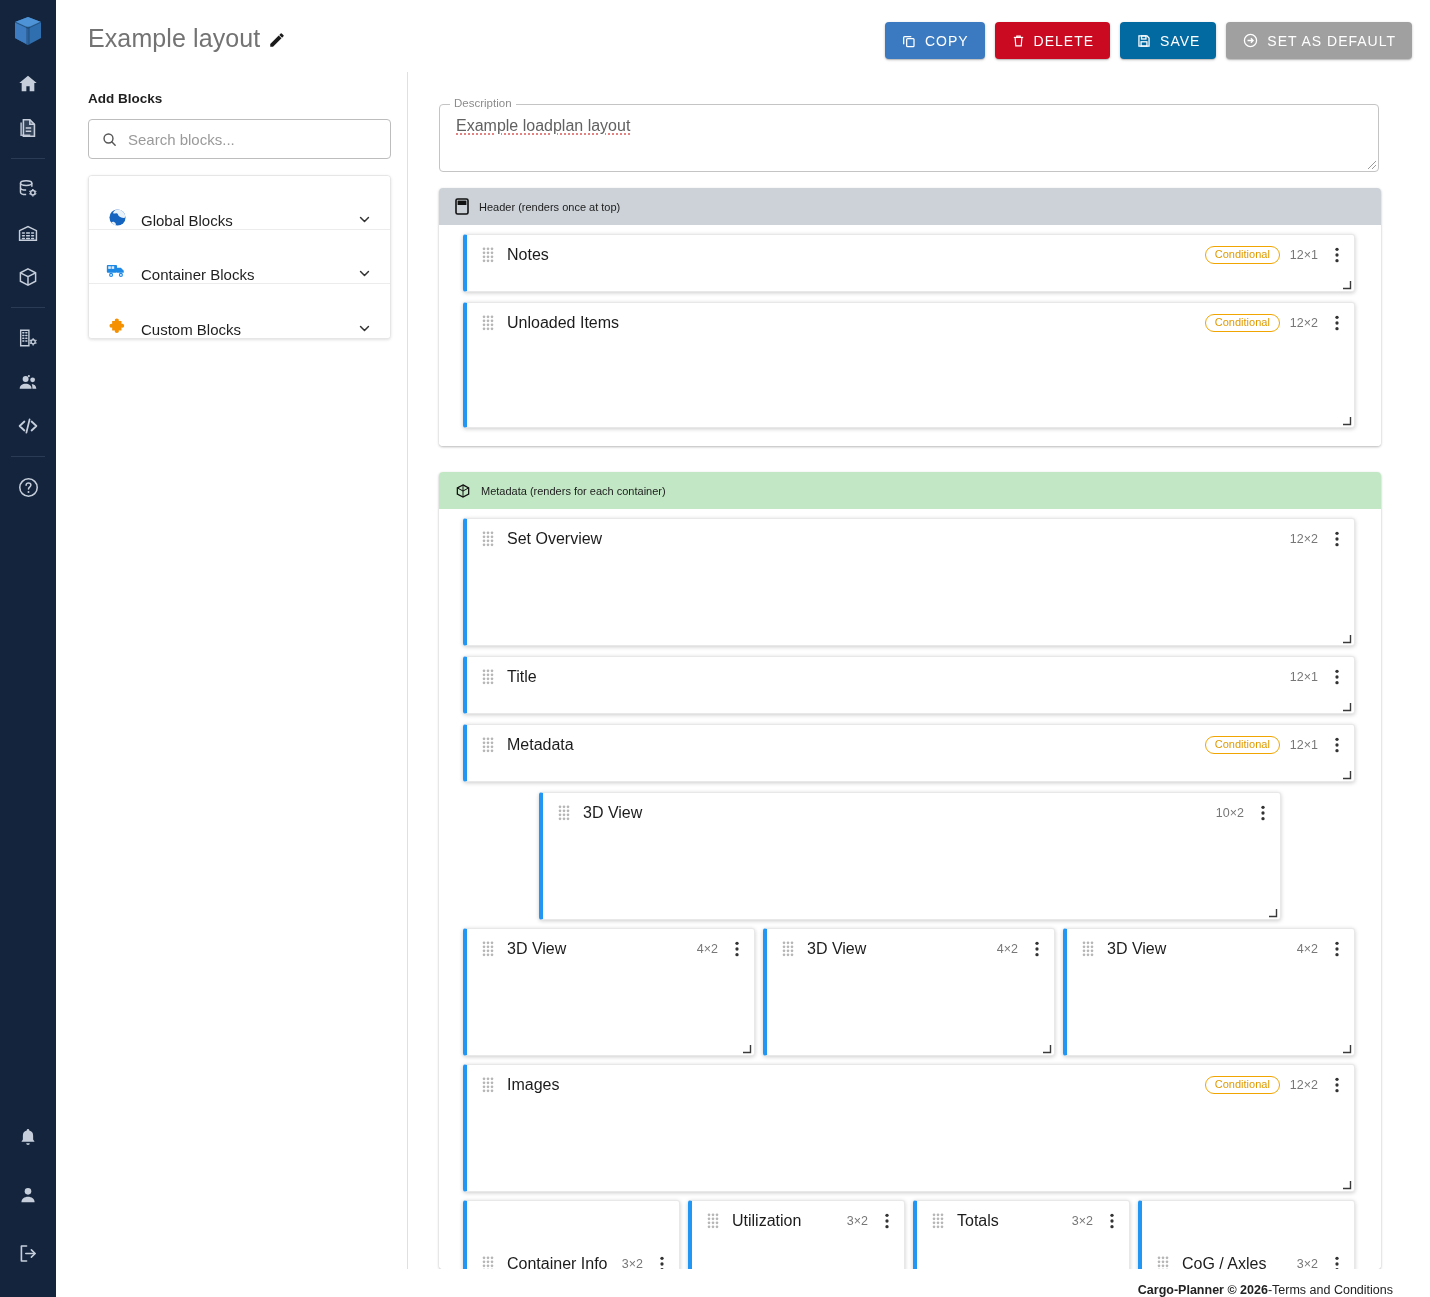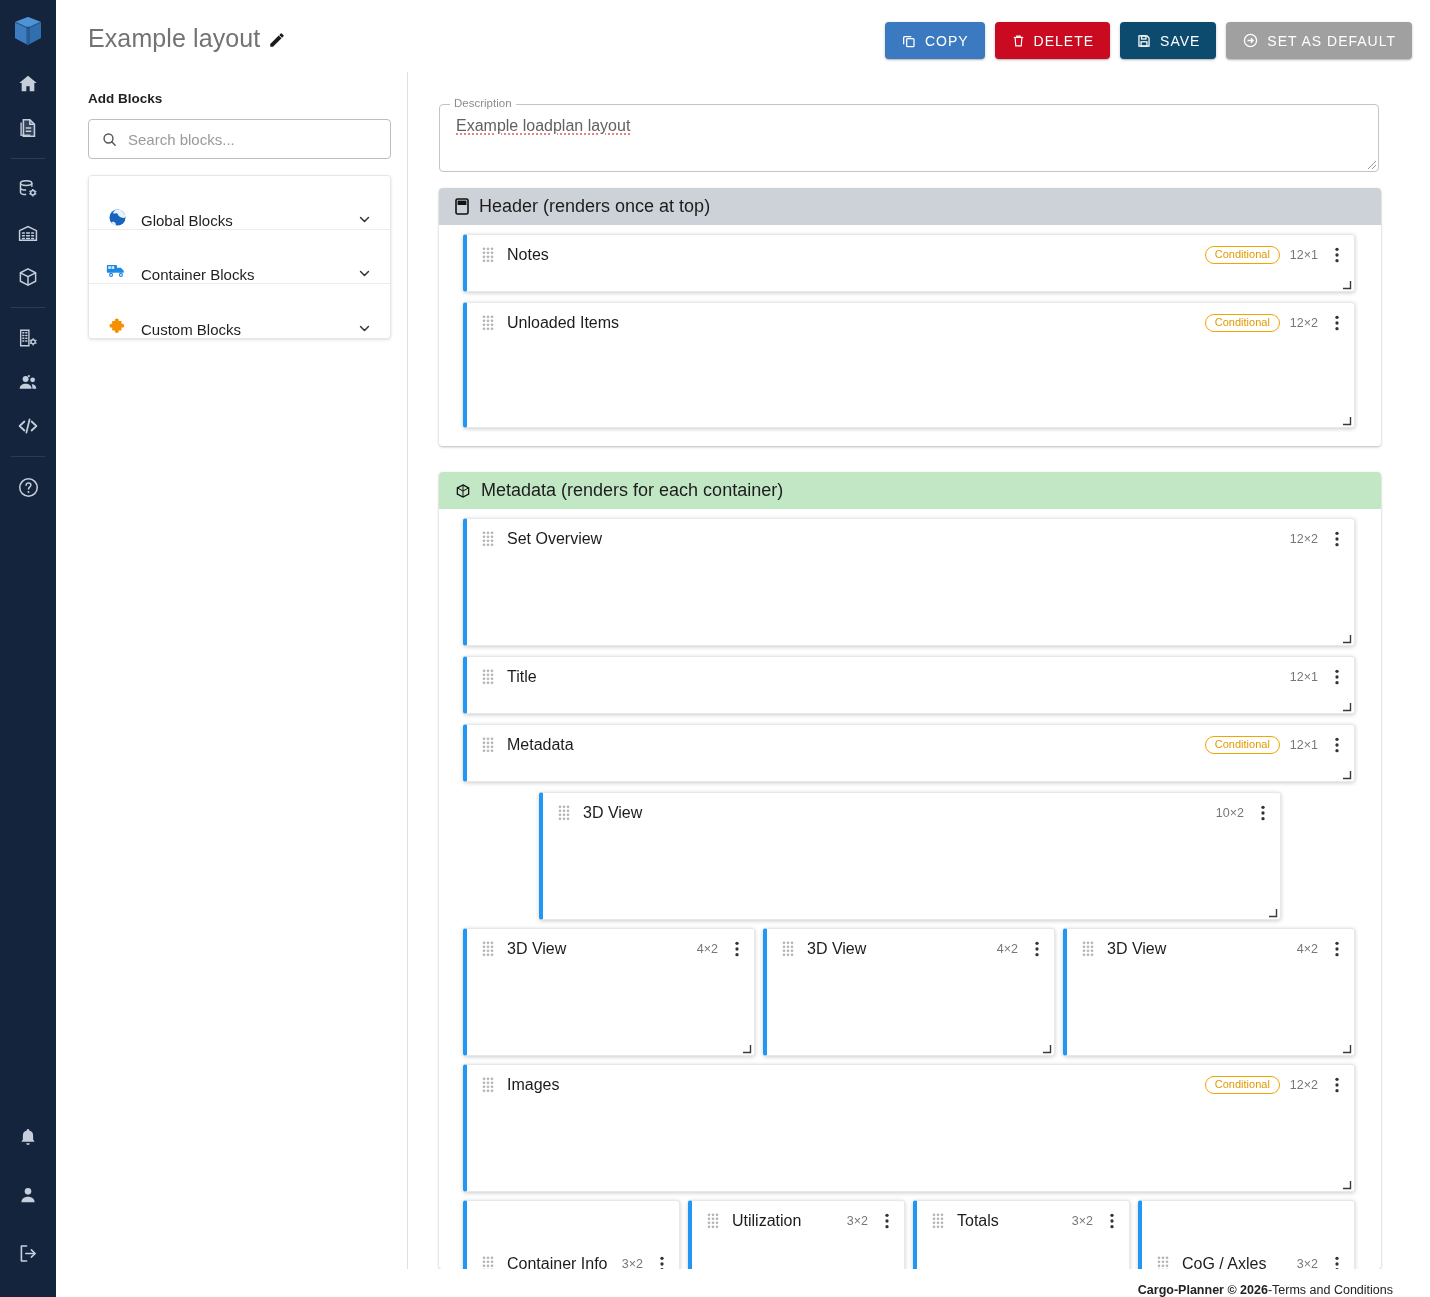--- a/index.html
+++ b/index.html
@@ -43,21 +43,21 @@
   .btn {
     height: 37px; border: none; border-radius: 4px; color: #fff;
     display: inline-flex; align-items: center; gap: 8px;
     padding: 0 16px; cursor: pointer;
     font-size: 14px; font-weight: 500; letter-spacing: 1.0px;
     box-shadow: 0 1px 3px rgba(0,0,0,.2), 0 1px 1px rgba(0,0,0,.14);
   }
   .btn svg { display:block; }
   .btn-copy   { background: #3b7ac0; }
   .btn-delete { background: #ca0a20; }
-  .btn-save   { background: #0c4a6e; }
+  .btn-save   { background: #0369a1; }
   .btn-default{ background: #a0a0a0; }
 
   
   #leftpanel {
     position: absolute; left: 56px; top: 72px; width: 352px; height: 1225px;
     background: #fff; border-right: 1px solid #e0e0e0;
   }
   #add-blocks-label {
     position: absolute; left: 32px; top: 19px;
     font-size: 13.5px; font-weight: 700; color: #1f1f1f;
@@ -122,21 +122,21 @@
 
   
   .section {
     position: absolute; left: 30px; width: 942px;
     background: #fff; border-radius: 4px;
     box-shadow: 0 1px 3px rgba(0,0,0,.18), 0 1px 2px rgba(0,0,0,.12);
     overflow: hidden;
   }
   .section-head {
     height: 37px; display: flex; align-items: center; gap: 10px; padding-left: 16px;
-    font-size: 18px; color: #1d1d1d;
+    font-size: 11px; color: #1d1d1d;
   }
   .sec-head-grey  { background: #ccd2d8; }
   .sec-head-green { background: #c2e7c4; }
   .section-body { position: relative; background: #fff; }
 
   
   .block {
     position: absolute;
     background: #fff;
     border: 1px solid #e8e8e8;

